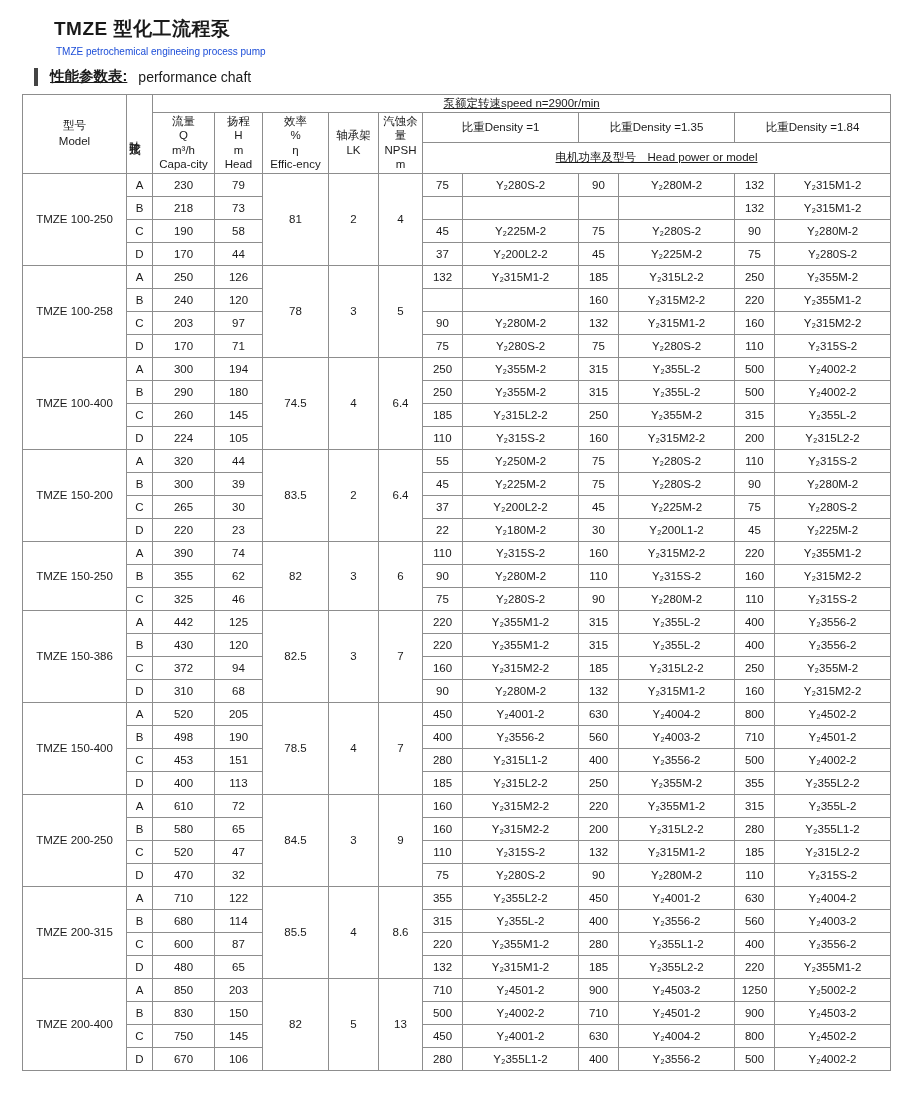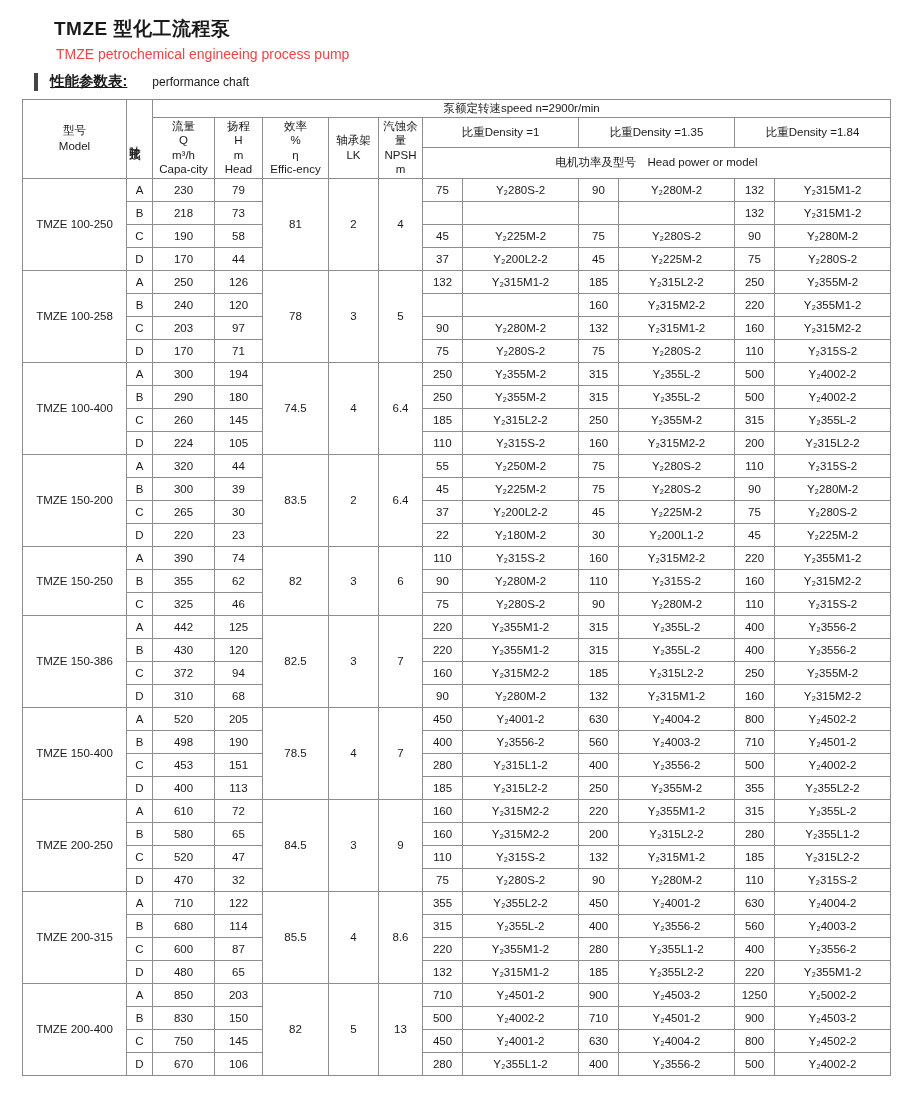--- a/index.html
+++ b/index.html
@@ -1,39 +1,39 @@
 <!DOCTYPE html>
 <html><head>
 <meta charset="utf-8">
 <style>
   html,body{margin:0;padding:0;background:#ffffff;}
   body{width:900px;min-height:1094px;font-family:"Liberation Sans",sans-serif;color:#1a1a1a;}
   .page{width:900px;box-sizing:border-box;padding:10px 38px 10px 22px;}
   .title-main{font-size:19px;font-weight:bold;letter-spacing:.5px;margin:6px 0 4px 32px;}
-  .title-sub{font-size:14px;margin:0 0 10px 34px;color:#ef4444;}
+  .title-sub{font-size:10px;margin:0 0 10px 34px;color:#1d4ed8;}
   .section-bar{display:flex;align-items:center;gap:4px;margin:0 0 8px 12px;}
   .section-bar .bar{width:4px;height:18px;background:#444;margin-right:8px;}
   .section-cn{font-size:14.5px;font-weight:bold;text-decoration:underline;}
-  .section-en{font-size:12px;margin-left:21px;}
+  .section-en{font-size:14px;margin-left:7px;}
   table.perf{border-collapse:collapse;width:856px;margin:0 auto;table-layout:fixed;}
   table.perf td,table.perf th{border:1px solid #8d8d8d;font-size:11.5px;text-align:center;vertical-align:middle;padding:1px 2px;background:#fff;}
   thead td{background:#e9e9e9;font-weight:normal;}
   .hdr-top{font-size:12px;}
   .hdr-model{font-size:12px;line-height:1.35;}
   .vert{writing-mode:vertical-rl;text-orientation:upright;letter-spacing:1px;font-size:11.5px;line-height:1.05;white-space:nowrap;}
   .hdr-cell{line-height:1.25;font-size:11px;}
   .hdr-cell .cn{display:block;}
   .hdr-cell .en{display:block;}
   td.model-name{font-size:12px;white-space:nowrap;}
   td.letter{font-size:11.5px;}
   td.num{font-size:11.5px;}
   td.kw{font-size:11.5px;}
   td.mdl{font-size:11.5px;text-align:center;}
   .grp-sep td{border-top:1px solid #8d8d8d;}
-  .banner{background:#e9e9e9;}
+  .banner{background:#e9e9e9;text-decoration:underline;}
 </style>
 </head>
 <body>
 
 <div class="page">
 
   <div class="title-main">TMZE 型化工流程泵</div>
   <div class="title-sub">TMZE petrochemical engineeing process pump</div>
 
   <div class="section-bar">

